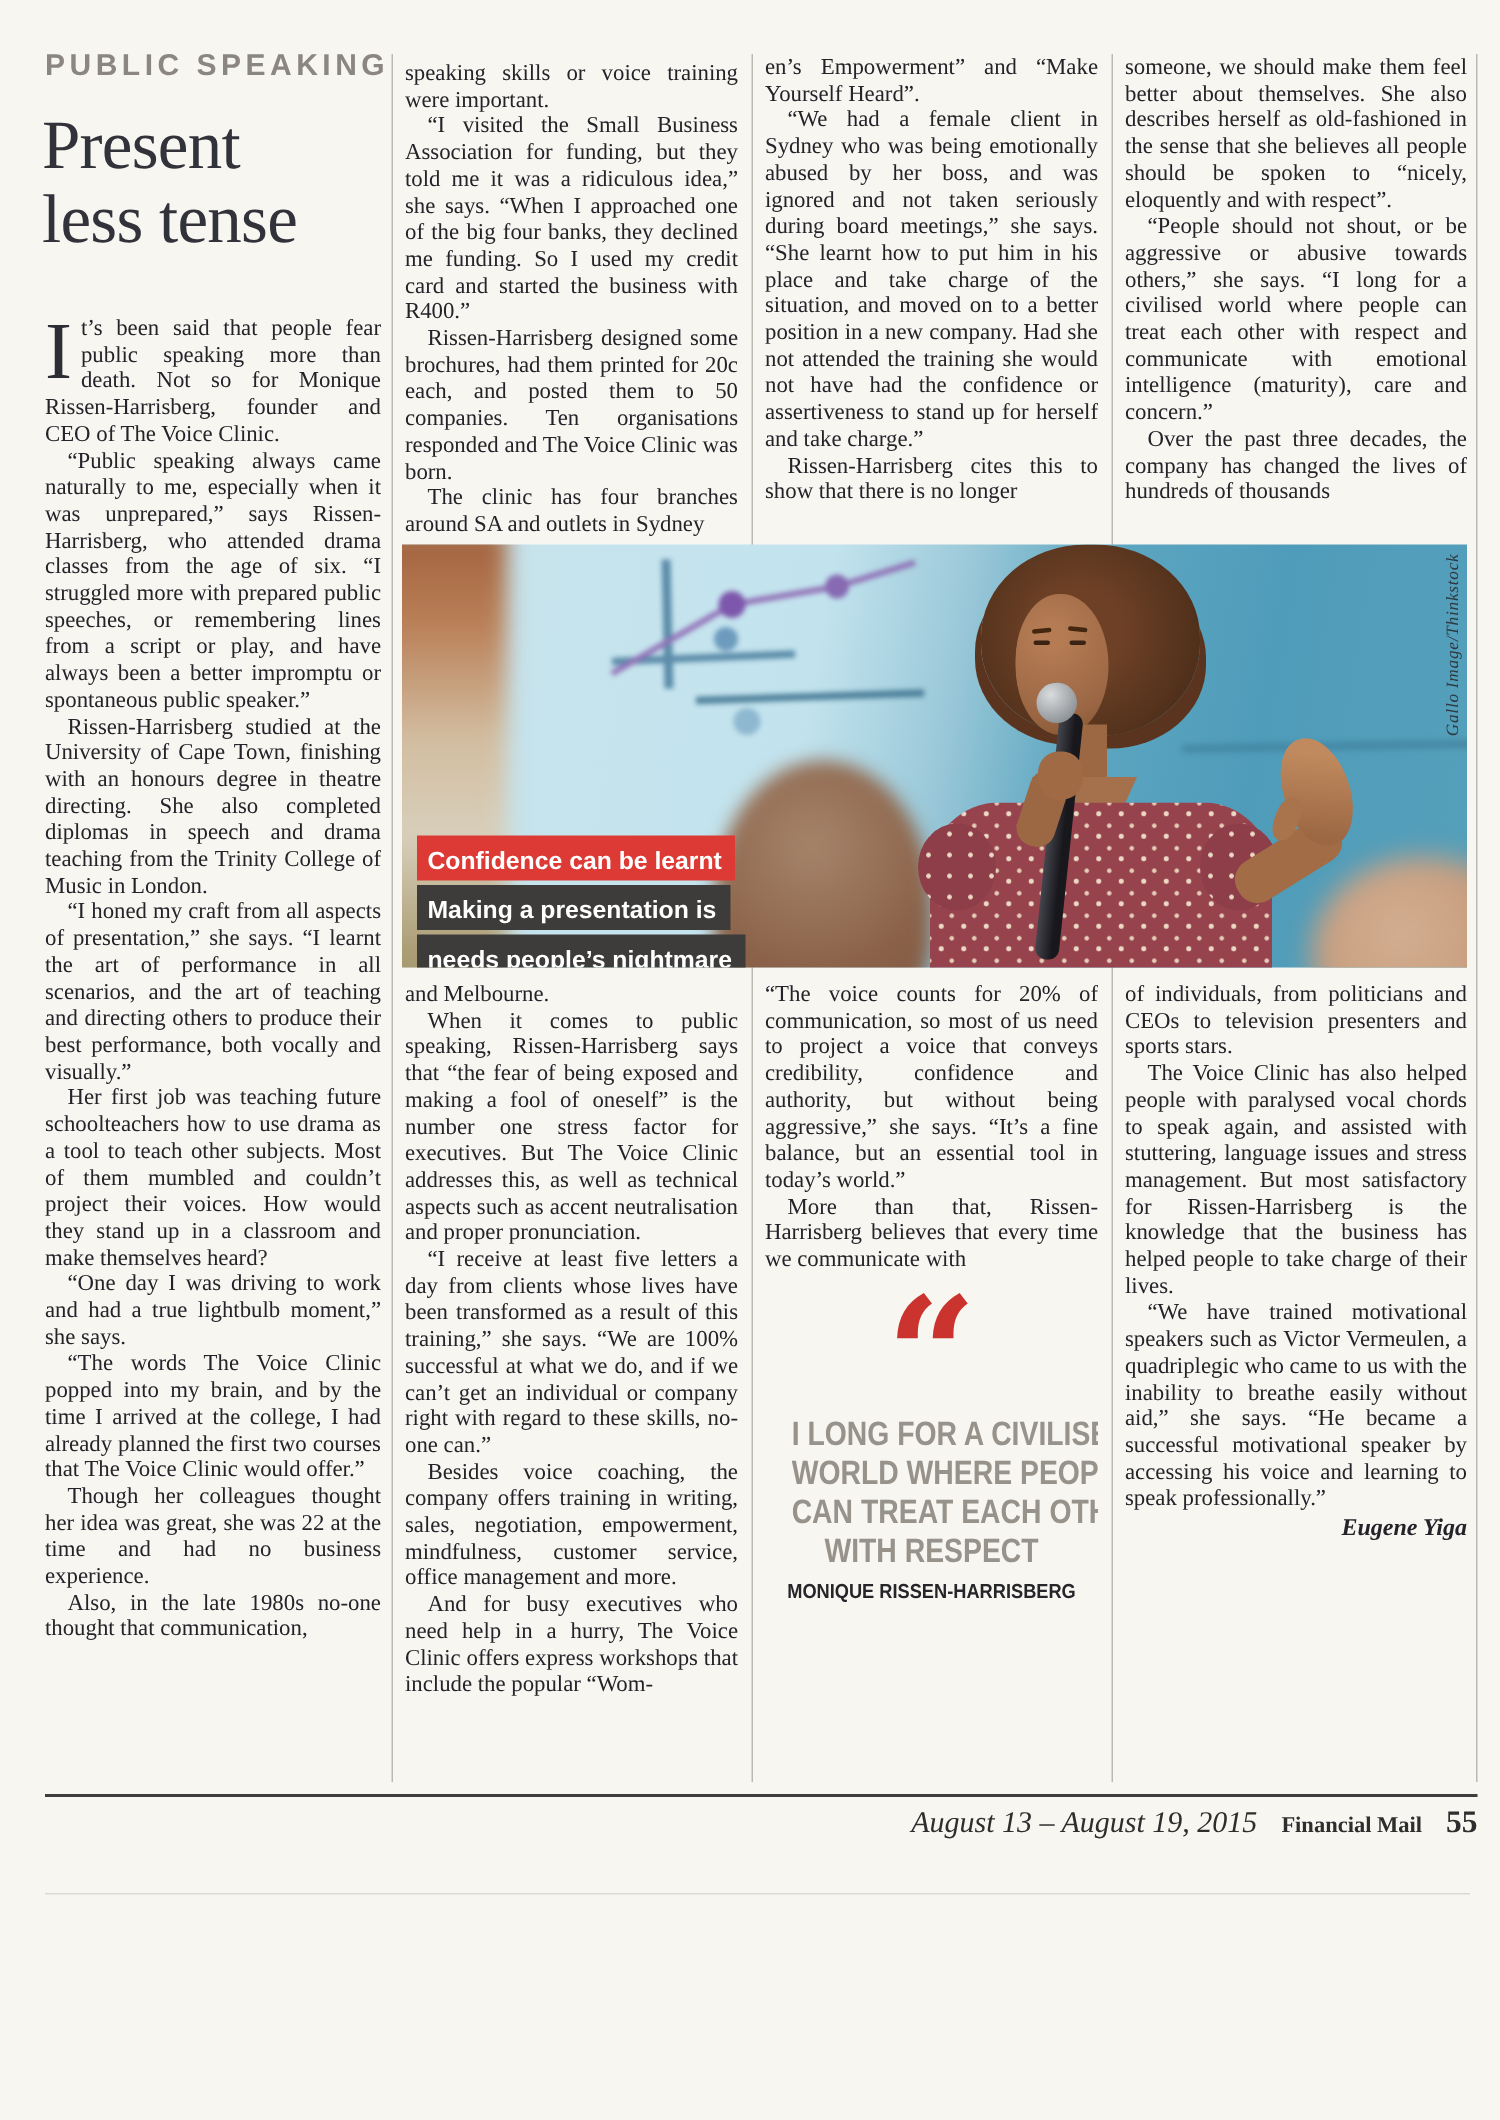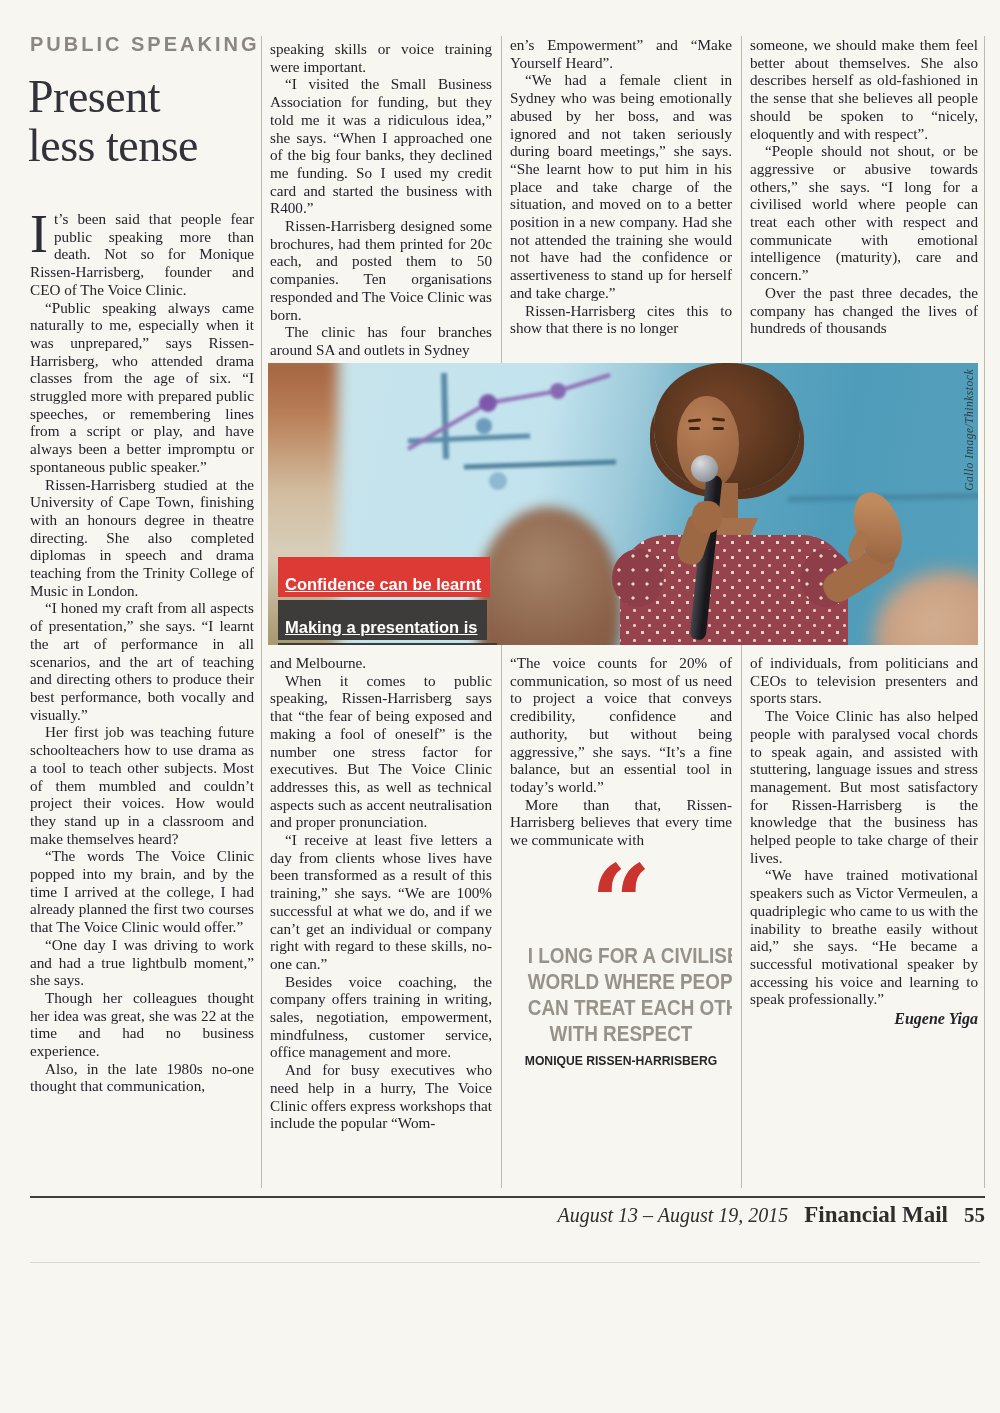--- a/index.html
+++ b/index.html
@@ -55,21 +55,21 @@
     background:linear-gradient(90deg,#45454d,#17171c 70%);transform:rotate(6deg);}
   .ph-mic-head{position:absolute;left:423px;top:92px;width:27px;height:27px;border-radius:50%;
     background:radial-gradient(circle at 35% 30%,#dadcde,#8e9397 75%);}
   .ph-forearm{position:absolute;left:552px;top:196px;width:78px;height:30px;border-radius:14px;background:#a26c46;transform:rotate(-32deg);}
   .ph-hand-up{position:absolute;left:588px;top:128px;width:44px;height:74px;border-radius:46% 54% 48% 52%;
     background:linear-gradient(200deg,#c08a5e 20%,#9c6844 85%);transform:rotate(-16deg);}
   .ph-thumb{position:absolute;left:582px;top:168px;width:16px;height:30px;border-radius:45%;background:#a9734c;transform:rotate(22deg);}
 
   .ph-captions{position:absolute;left:10px;top:194px;display:flex;flex-direction:column;align-items:flex-start;gap:3px;
     font-family:"Liberation Sans",sans-serif;font-weight:bold;font-size:16.5px;}
-  .cap{color:#ffffff;padding:18px 9px 3px 7px;white-space:nowrap;text-decoration:underline;}
+  .cap{color:#ffffff;padding:8px 9px 3px 7px;white-space:nowrap;}
   .cap-red{background:#dd3a35;}
   .cap-dark{background:#3d3c3a;}
 
   .ph-credit{position:absolute;right:3px;top:6px;writing-mode:vertical-rl;transform:rotate(180deg);
     font-family:"Liberation Serif",serif;font-style:italic;font-size:11.5px;color:#2e3a40;letter-spacing:.5px;}
 
   
   .pq{margin-top:8px;text-align:center;}
   .pq-mark{font-family:"DejaVu Serif",serif;font-weight:bold;font-size:105px;line-height:92px;height:86px;color:#cb342e;}
   .pq-line{display:block;font-family:"Liberation Sans",sans-serif;font-weight:bold;font-size:22.5px;line-height:26px;
@@ -77,21 +77,21 @@
   .pq-attr{display:block;margin-top:5px;font-family:"Liberation Sans",sans-serif;font-weight:bold;font-size:13.5px;
     color:#25252a;transform:scaleX(.9);transform-origin:center;white-space:nowrap;}
 
   .byline{text-align:right;font-weight:bold;font-style:italic;font-size:16px;margin-top:2px;}
 
   
   .footer-rule{position:absolute;left:30px;top:1196px;width:955px;height:2px;background:#3e3e3e;}
   .scanline{position:absolute;left:30px;top:1262px;width:950px;height:1px;background:#dcd9d2;}
   .footer{position:absolute;right:15px;top:1202px;display:flex;align-items:baseline;gap:16px;color:#2e2e2e;}
   .f-date{font-style:italic;font-size:20px;}
-  .f-pub{font-weight:bold;font-size:23px;}
+  .f-pub{font-weight:bold;font-size:15px;}
   .f-page{font-weight:bold;font-size:21px;}
 </style>
 </head>
 <body>
 
 <div class="page">
 
   <div class="sep" style="left:261px"></div>
   <div class="sep" style="left:501px"></div>
   <div class="sep" style="left:741px"></div>
@@ -102,22 +102,22 @@
     <span>Present</span><br>
     <span>less tense</span>
   </div>
 
   <section class="col" style="left:30px;top:210px;width:224px;height:978px;">
     <p><span class="dropcap">I</span><span>t’s been said that people fear public speaking more than death. Not so for Monique Rissen-Harrisberg, founder and CEO of The Voice Clinic.</span></p>
     <p>“Public speaking always came naturally to me, especially when it was unprepared,” says Rissen-Harrisberg, who attended drama classes from the age of six. “I struggled more with prepared public speeches, or remembering lines from a script or play, and have always been a better impromptu or spontaneous public speaker.”</p>
     <p>Rissen-Harrisberg studied at the University of Cape Town, finishing with an honours degree in theatre directing. She also completed diplomas in speech and drama teaching from the Trinity College of Music in London.</p>
     <p>“I honed my craft from all aspects of presentation,” she says. “I learnt the art of performance in all scenarios, and the art of teaching and directing others to produce their best performance, both vocally and visually.”</p>
     <p>Her first job was teaching future schoolteachers how to use drama as a tool to teach other subjects. Most of them mumbled and couldn’t project their voices. How would they stand up in a classroom and make themselves heard?</p>
+    <p>“One day I was driving to work and had a true lightbulb moment,” she says.</p>
     <p>“The words The Voice Clinic popped into my brain, and by the time I arrived at the college, I had already planned the first two courses that The Voice Clinic would offer.”</p>
-    <p>“One day I was driving to work and had a true lightbulb moment,” she says.</p>
     <p>Though her colleagues thought her idea was great, she was 22 at the time and had no business experience.</p>
     <p>Also, in the late 1980s no-one thought that communication,</p>
   </section>
 
   <section class="col" style="left:270px;top:40px;width:222px;height:322px;">
     <p>speaking skills or voice training were important.</p>
     <p>“I visited the Small Business Association for funding, but they told me it was a ridiculous idea,” she says. “When I approached one of the big four banks, they declined me funding. So I used my credit card and started the business with R400.”</p>
     <p>Rissen-Harrisberg designed some brochures, had them printed for 20c each, and posted them to 50 companies. Ten organisations responded and The Voice Clinic was born.</p>
     <p>The clinic has four branches around SA and outlets in Sydney</p>
   </section>

